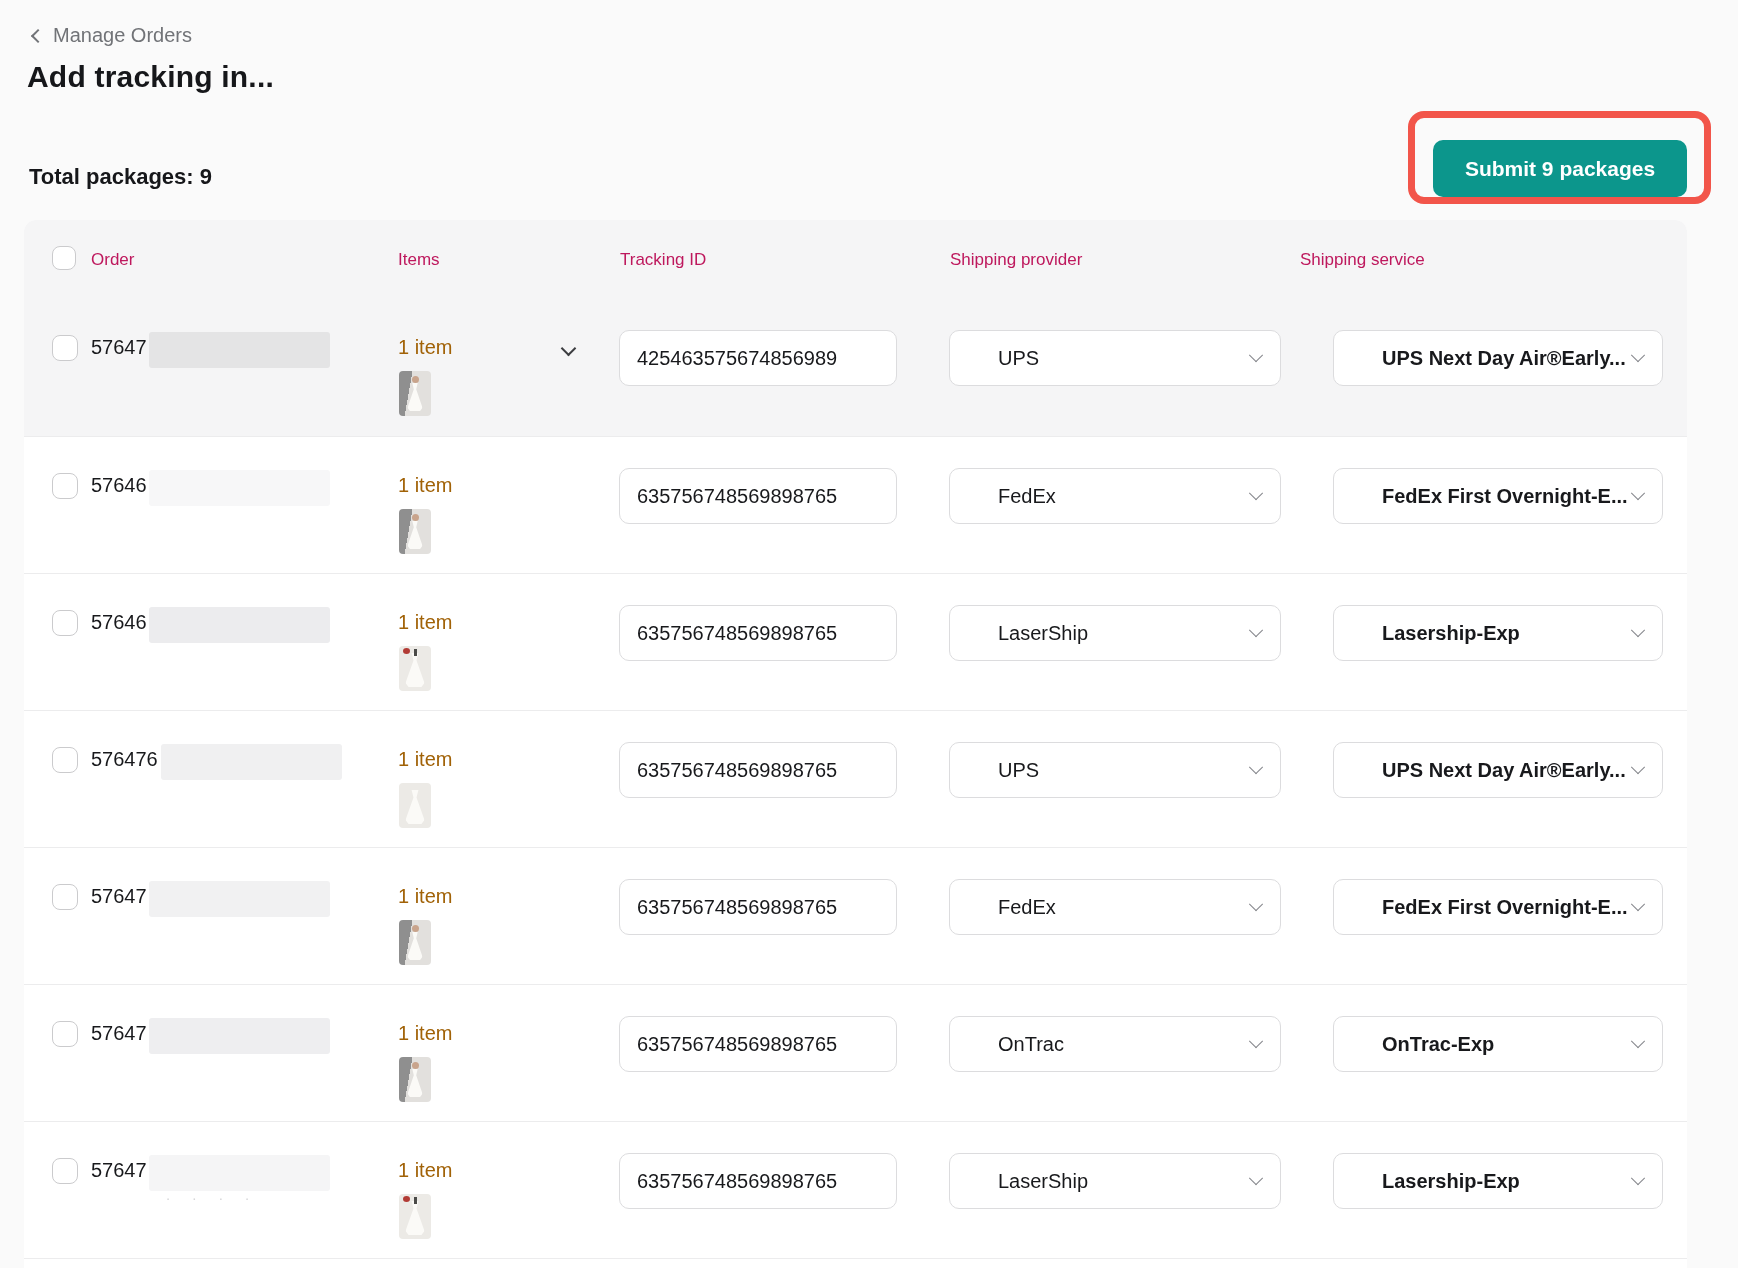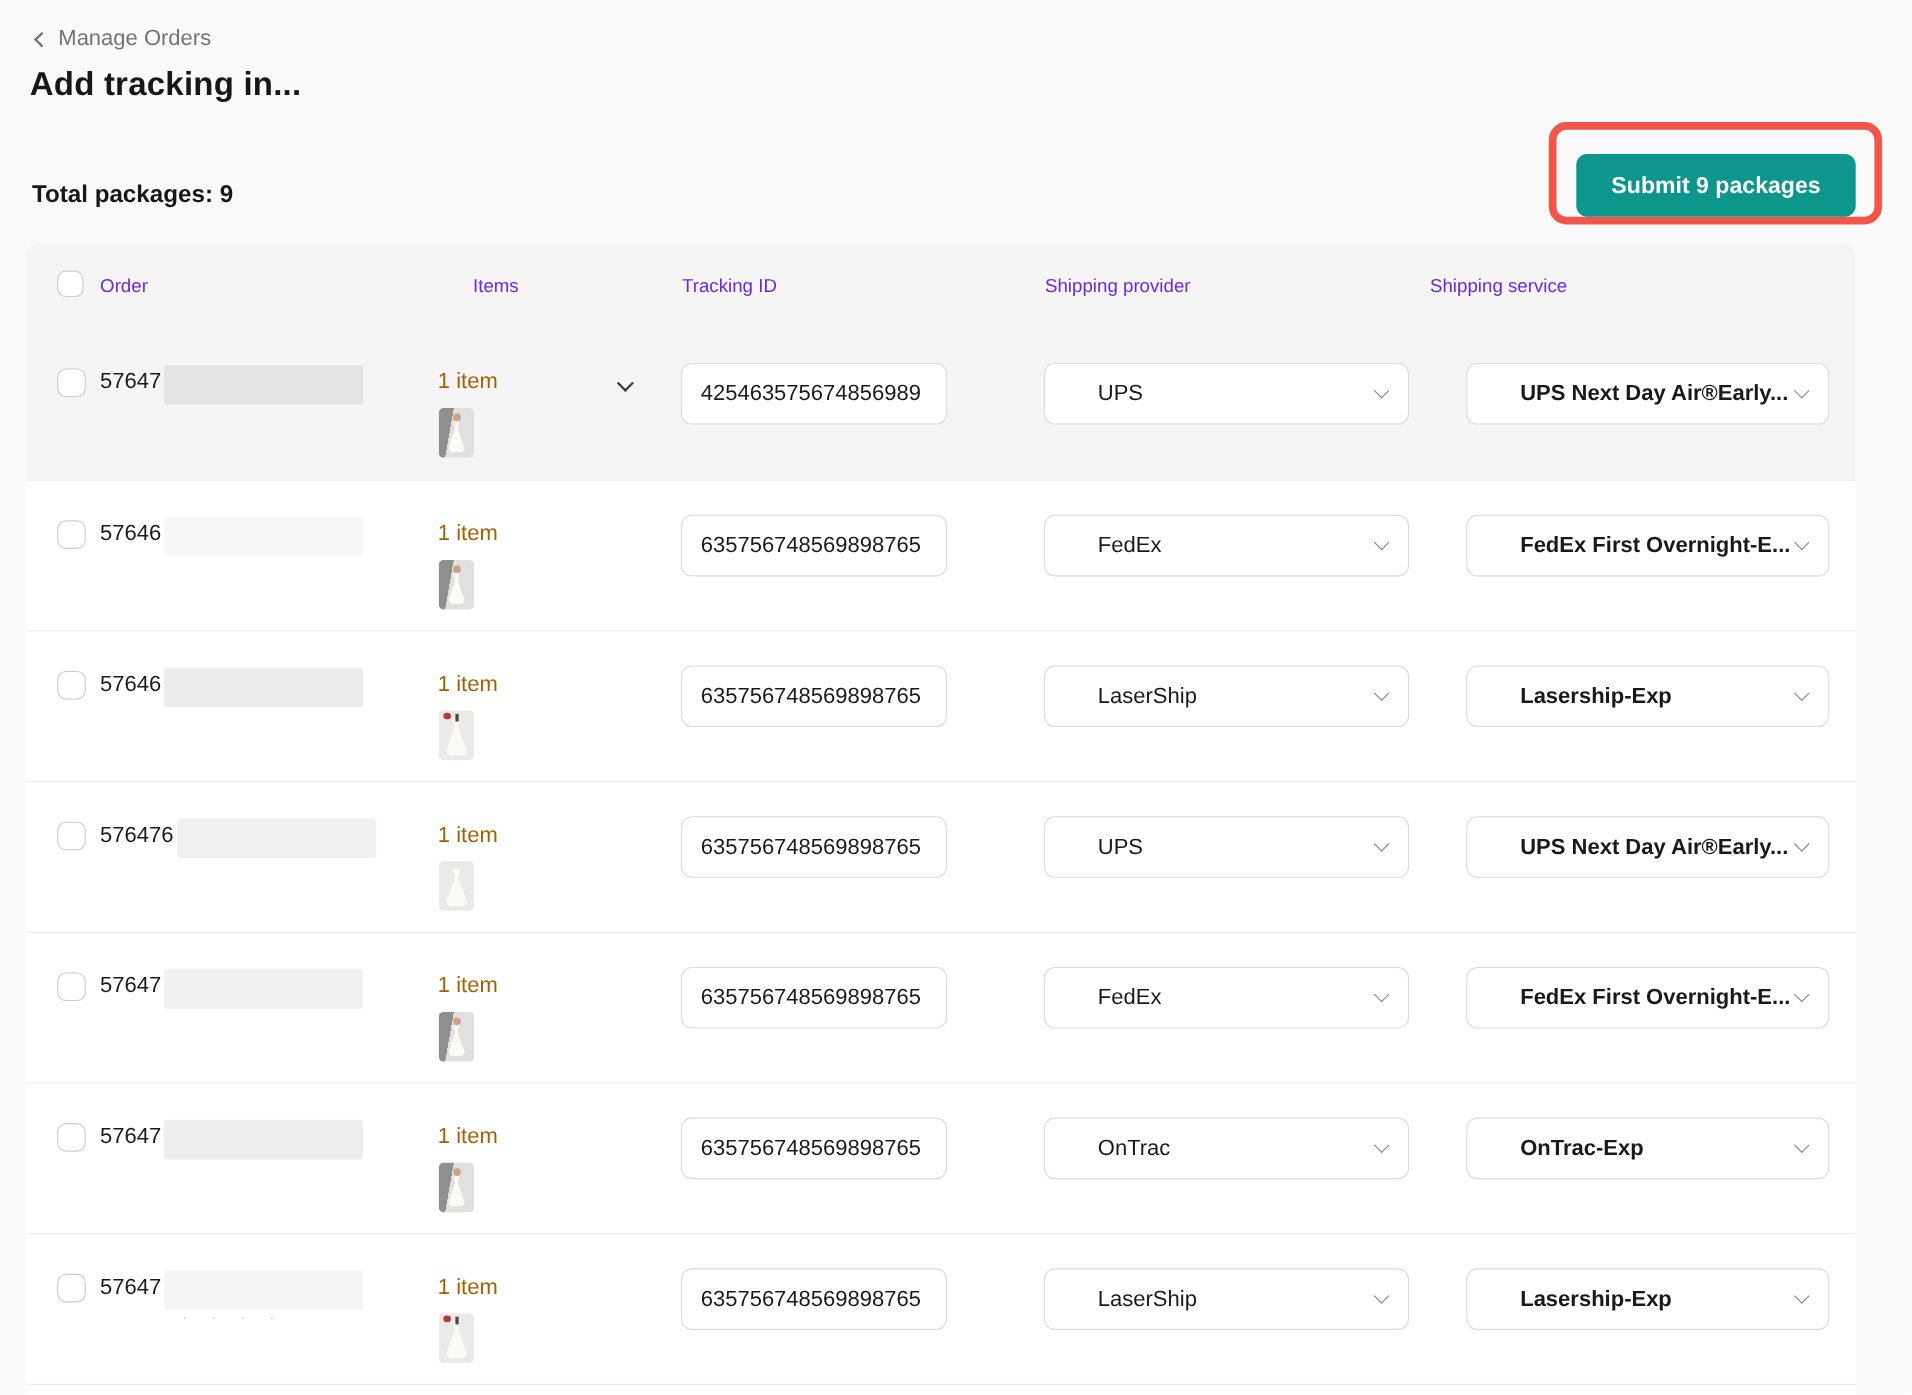--- a/index.html
+++ b/index.html
@@ -22,22 +22,22 @@
   .submit-btn{ position:absolute; left:1433px; top:140px; width:254px; height:57px;
     background:#0c968c; border:none; border-radius:10px; color:#ffffff;
     font-family:inherit; font-size:21px; font-weight:600; cursor:pointer; }
 
   
   .table{ position:absolute; left:24px; top:220px; width:1663px; height:1048px; background:#ffffff;
     border-radius:12px 12px 0 0; }
   .table-cap{ position:absolute; left:0; top:0; width:100%; height:216px; background:#f5f5f6;
     border-radius:12px 12px 0 0; }
 
-  .col-head{ position:absolute; top:30px; font-size:17px; color:#6d28d9; }
-  .h-order{ left:67px; } .h-items{ left:374px;margin-left:32px; } .h-tracking{ left:596px; }
+  .col-head{ position:absolute; top:30px; font-size:17px; color:#be185d; }
+  .h-order{ left:67px; } .h-items{ left:374px; } .h-tracking{ left:596px; }
   .h-provider{ left:926px; } .h-service{ left:1276px; }
 
   .checkbox{ position:absolute; width:26px; height:26px; background:#ffffff;
     border:1.5px solid #cbcbcd; border-radius:8px; cursor:pointer; }
   .head-cb{ left:28px; top:26px; width:24px; height:24px; }
 
   .rows{ position:absolute; left:0; top:79px; width:100%; }
   .row{ position:relative; width:100%; height:137px; }
   .row + .row{ border-top:1px solid #ececed; }
   .row-partial{ position:relative; width:100%; height:12px; border-top:1px solid #ececed; background:#fff; }
@@ -58,21 +58,21 @@
   .thumb .dress{ position:absolute; left:50%; transform:translateX(-50%); top:7px; width:19px; height:34px;
     background:#fbfaf7; clip-path:polygon(32% 0,68% 0,58% 22%,100% 88%,84% 100%,16% 100%,0 88%,42% 22%); }
   .thumb.t-model{ background:linear-gradient(100deg,#8f8f8f 34%,#e2e0dd 34%); }
   .thumb.t-model .dress{ top:12px; width:15px; height:28px; }
   .thumb.t-model::before{ content:""; position:absolute; top:5px; left:13px; width:7px; height:7px;
     border-radius:50%; background:#c9a48c; }
   .thumb.t-gown-red::before{ content:""; position:absolute; top:2px; left:4px; width:7px; height:6px;
     border-radius:50%; background:#b23b35; }
   .thumb.t-gown-red::after{ content:""; position:absolute; top:3px; left:15px; width:3px; height:7px; background:#4a4a48; }
 
-  .tracking-input{ position:absolute; left:595px; top:31px; width:242px; height:56px;
+  .tracking-input{ position:absolute; left:595px; top:31px; width:278px; height:56px;
     border:1px solid #dcdcde; border-radius:10px; background:#fff; padding:0 17px;
     font-family:inherit; font-size:20px; color:#18191c; }
 
   .select{ position:absolute; top:31px; height:56px; border:1px solid #dcdcde; border-radius:10px;
     background:#fff; display:flex; align-items:center; justify-content:space-between;
     padding:0 19px; font-size:20px; color:#18191c; cursor:pointer; }
   .sel-provider{ left:925px; width:332px; }
   .sel-service{ left:1309px; width:330px;font-weight:bold; }
   .sel-chev{ width:10px; height:10px; border-right:1.8px solid #84868b; border-bottom:1.8px solid #84868b;
     transform:rotate(45deg) translate(-2px,-2px); flex:none; }

